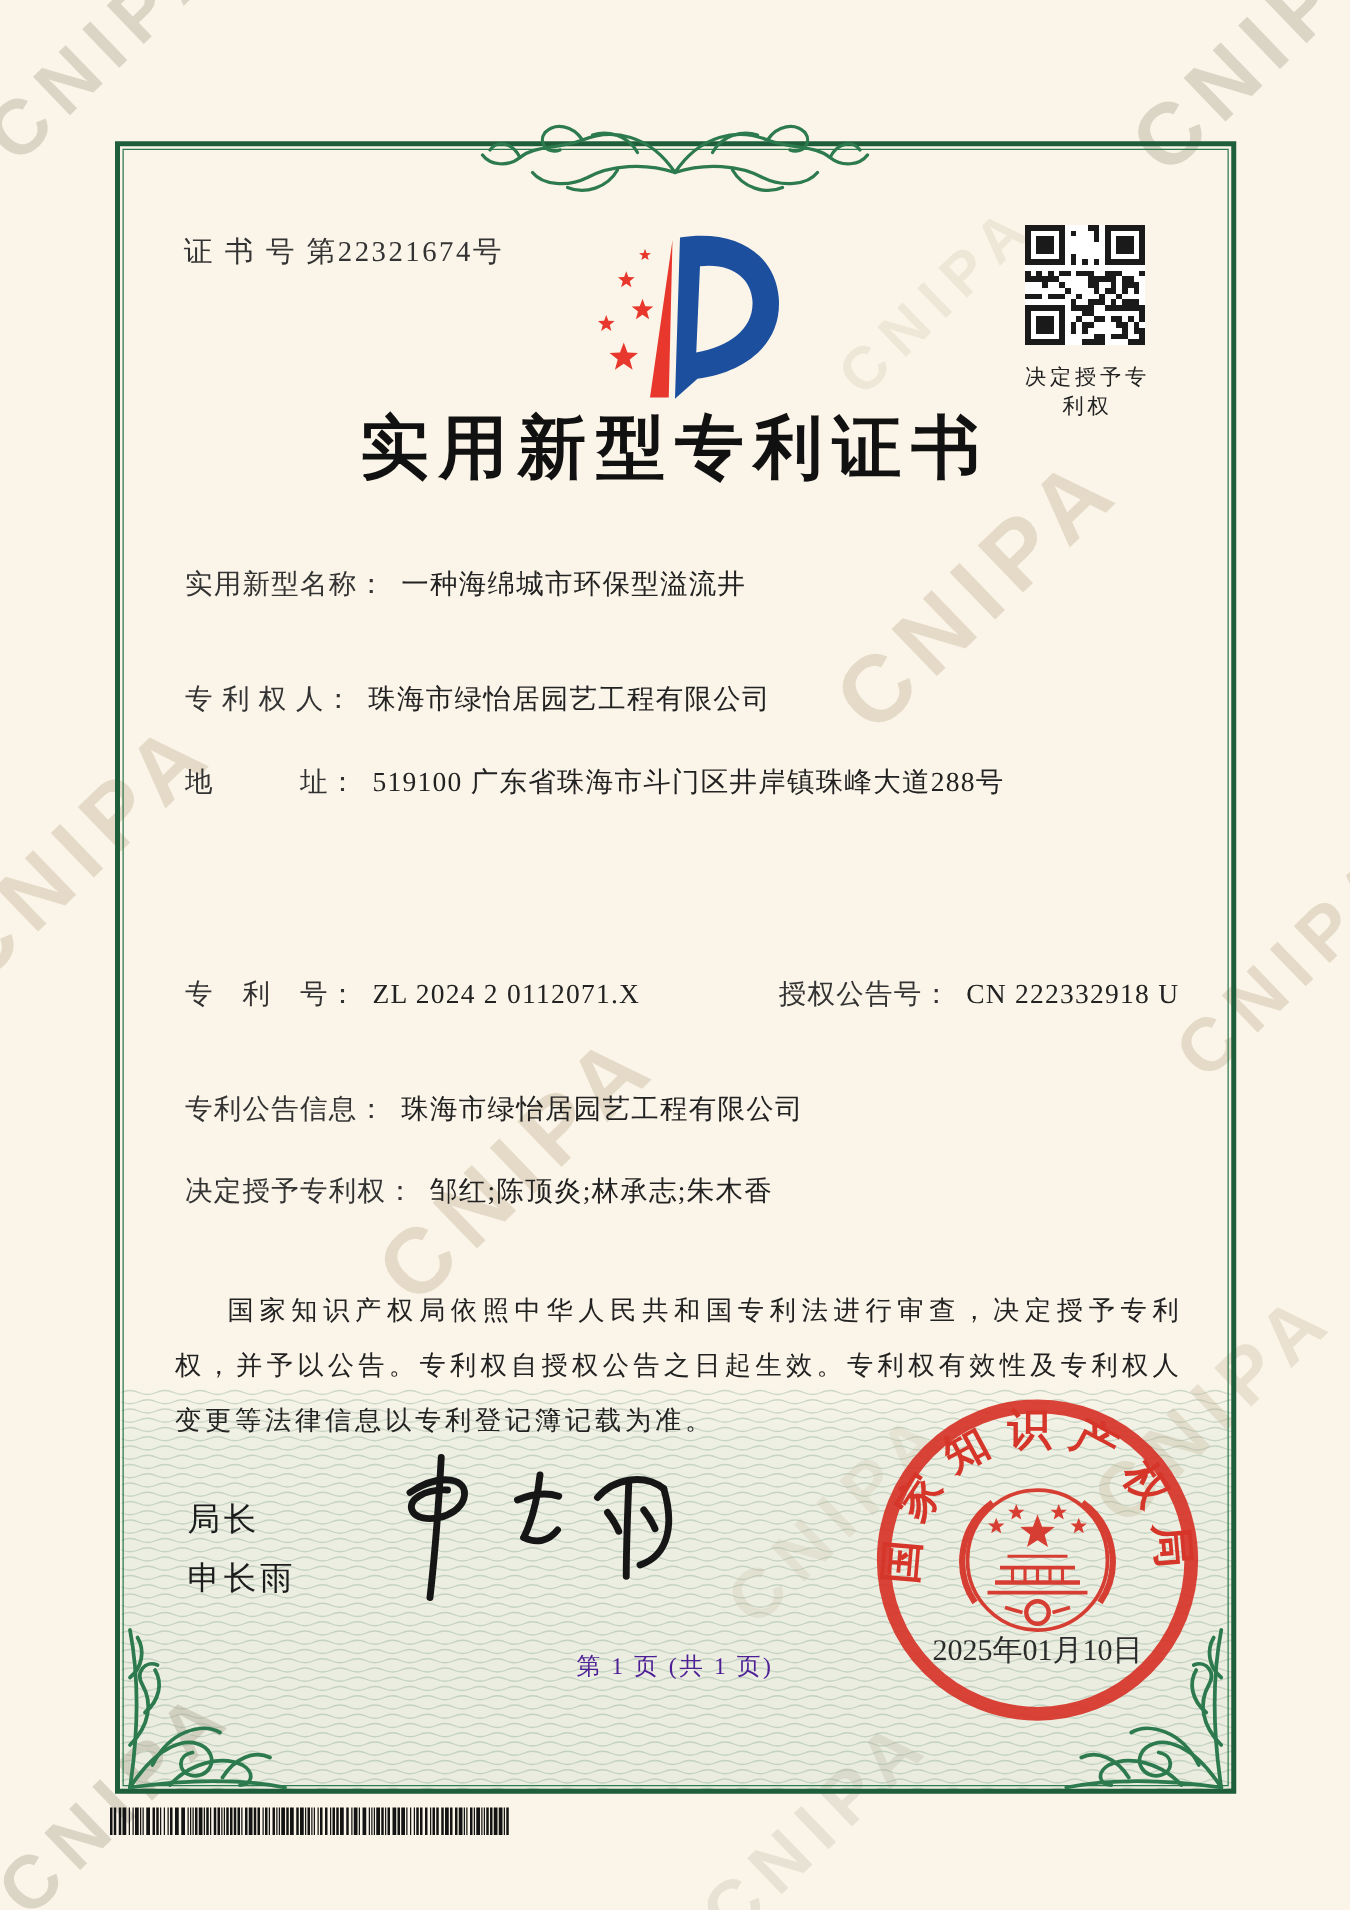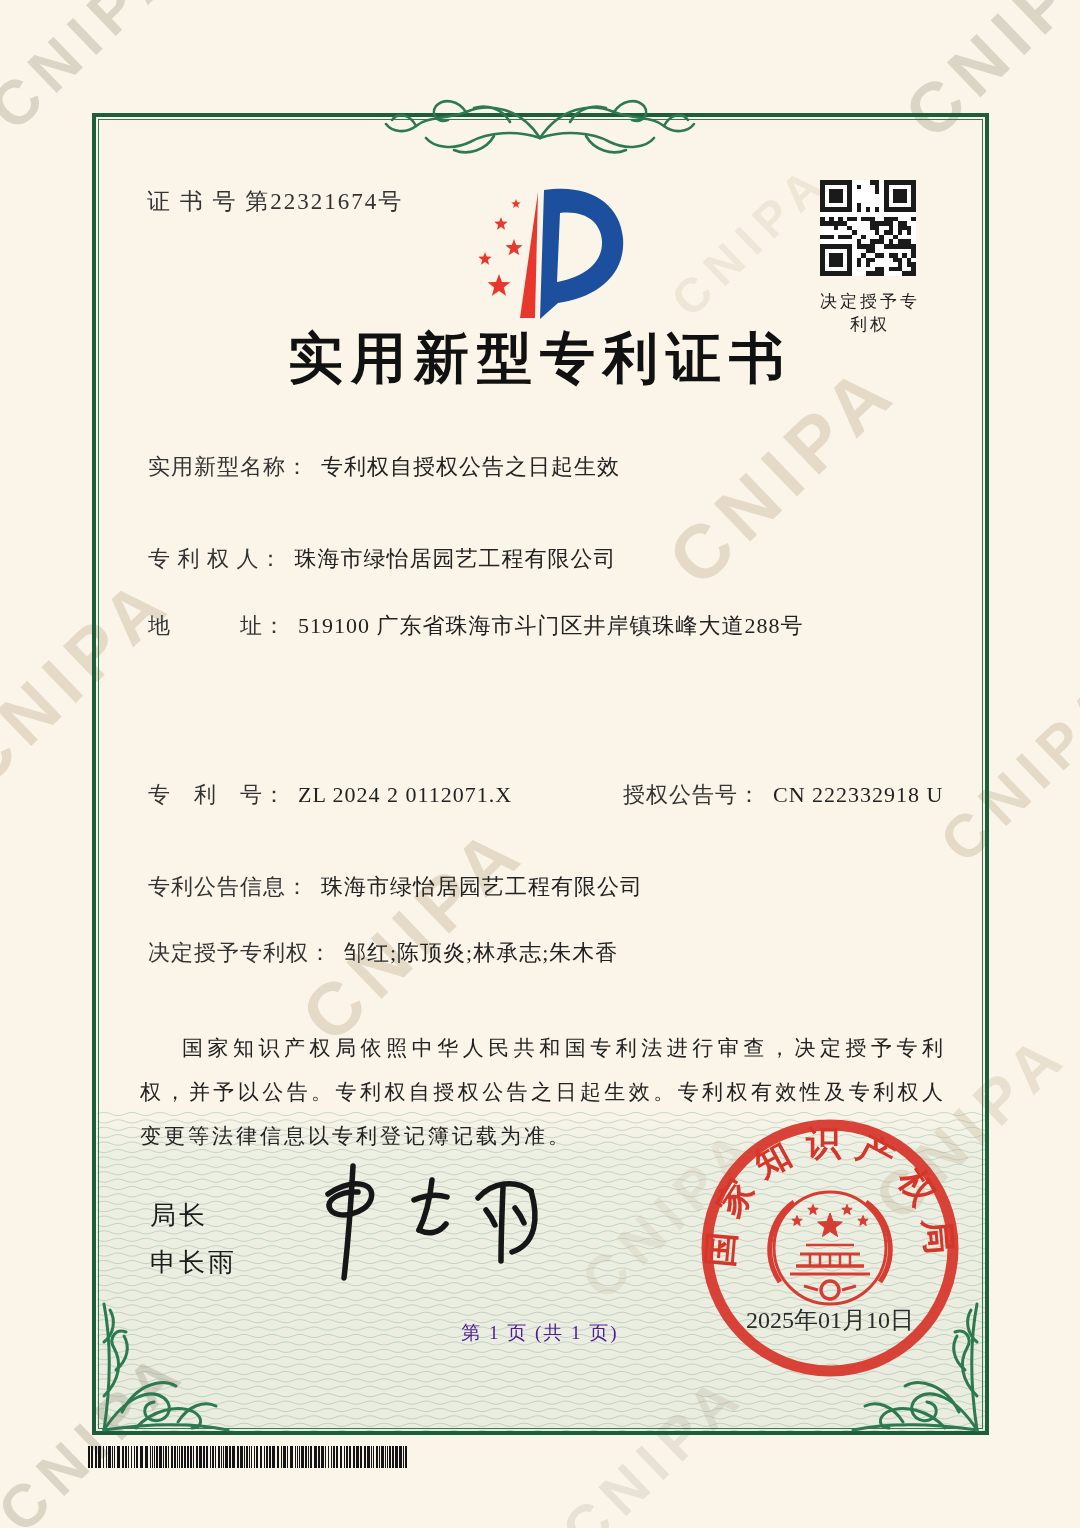--- a/index.html
+++ b/index.html
@@ -402,21 +402,21 @@
           <polygon points="47.0,88.0 50.0,95.9 58.4,96.3 51.8,101.6 54.1,109.7 47.0,105.0 39.9,109.7 42.2,101.6 35.6,96.3 44.0,95.9 " fill="#e8372c"></polygon>
         </g>
       <polygon points="86,6 68,132 83,132" fill="#e8372c"></polygon>
       <path fill="#1c4f9e" fill-rule="evenodd" d="M92,4 C138,-3 168,18 171,52 C174,90 143,112 106,117 L88,133 L92,4 Z
            M108,27 C134,24 149,37 150,55 C151,77 132,91 105,96 L108,27 Z"></path>
     </svg>
 
     <div class="title">实用新型专利证书</div>
 
     <div class="row" style="top:452px">
-      <span class="lbl">实用新型名称：</span><span class="val">专利权自授权公告之日起生效</span>
+      <span class="lbl">实用新型名称：</span><span class="val">一种海绵城市环保型溢流井</span>
     </div>
     <div class="row" style="top:544px">
       <span class="lbl">专 利 权 人：</span><span class="val">珠海市绿怡居园艺工程有限公司</span>
     </div>
     <div class="row" style="top:611px">
       <span class="lbl">地　　　址：</span><span class="val">519100 广东省珠海市斗门区井岸镇珠峰大道288号</span>
     </div>
     <div class="row" style="top:780px">
       <span class="lbl">专　利　号：</span><span class="val">ZL 2024 2 0112071.X</span>
       <span class="pair2"><span class="lbl">授权公告号：</span><span class="val">CN 222332918 U</span></span>

